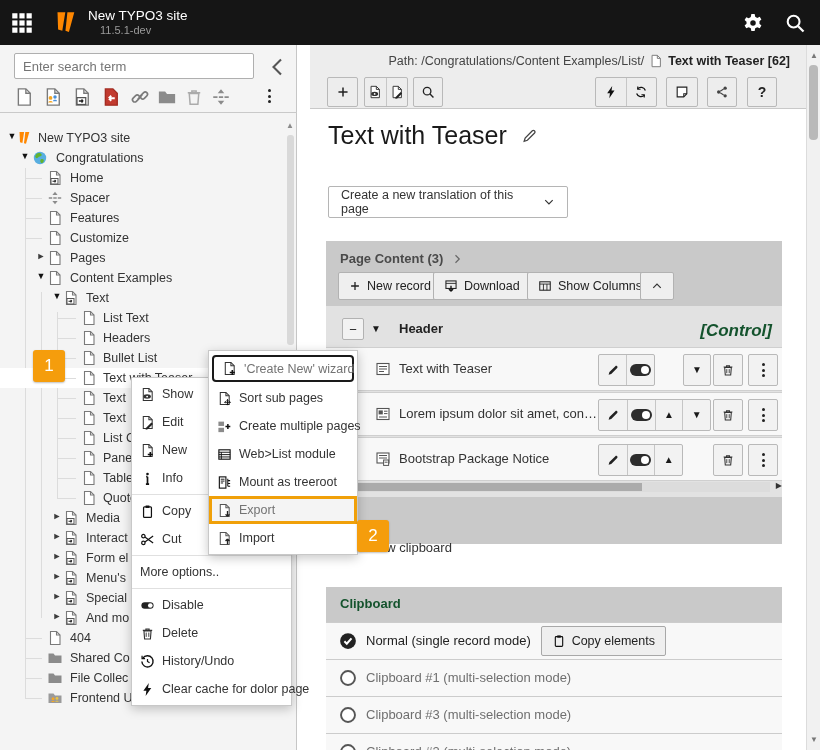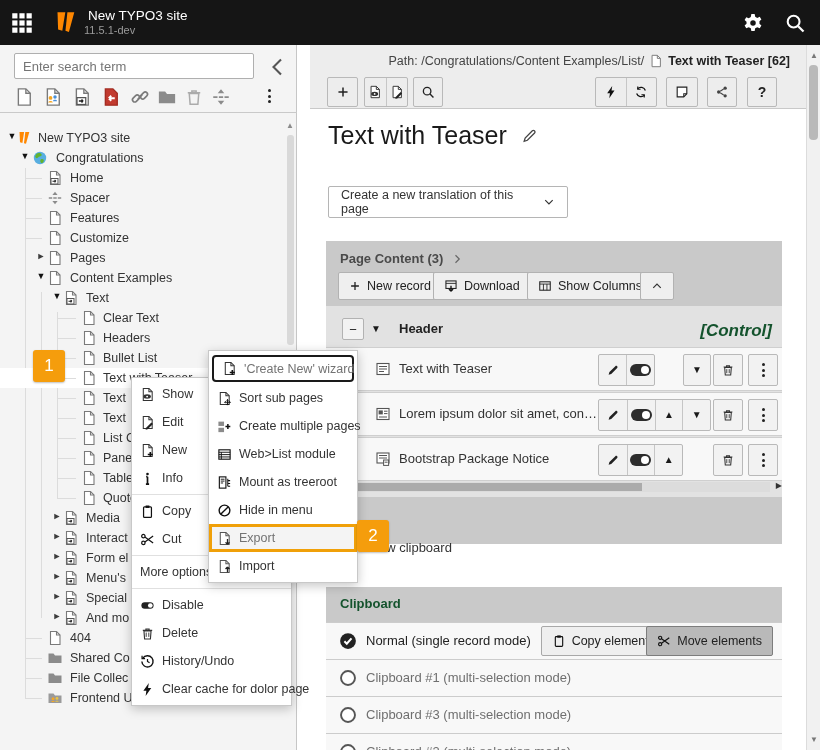--- a/index.html
+++ b/index.html
@@ -8,21 +8,21 @@
        -webkit-font-smoothing:antialiased;}
   .icon{display:inline-block;width:16px;height:16px;line-height:0;}
   .icon svg{width:100%;height:100%;display:block;}
   .s12{width:12px;height:12px}.s14{width:14px;height:14px}.s18{width:18px;height:18px}
 
   
   .topbar{position:absolute;left:0;top:0;width:820px;height:45px;background:#151515;}
   .tb-grid{position:absolute;left:9px;top:10px;width:26px;height:26px;display:flex;align-items:center;justify-content:center;cursor:pointer;}
   .tb-logo{position:absolute;left:53px;top:9px;width:24px;height:26px;}
   .tb-title{position:absolute;left:88px;top:8px;color:#fff;font-size:13.5px;white-space:nowrap;}
-  .tb-ver{position:absolute;left:84px;top:24px;color:#9a9a9a;font-size:11px;}
+  .tb-ver{position:absolute;left:100px;top:24px;color:#9a9a9a;font-size:11px;}
   .tb-ico{position:absolute;top:12px;width:22px;height:22px;display:flex;align-items:center;justify-content:center;}
 
   
   .sidebar{position:absolute;left:0;top:45px;width:297px;height:705px;background:#f4f4f4;border-right:1px solid #c6c6c6;box-sizing:border-box;}
   .search-input{position:absolute;left:14px;top:8px;width:222px;height:24px;border:1px solid #afafaf;border-radius:2px;
       font-family:"Liberation Sans",sans-serif;font-size:13px;padding:0 8px;color:#333;background:#fff;}
   .collapse-btn{position:absolute;left:266px;top:10px;width:24px;height:24px;display:flex;align-items:center;justify-content:center;color:#555;}
   .ptool{position:absolute;left:0;top:37px;width:297px;height:30px;border-bottom:1px solid #c9c9c9;}
   .ptool .pt{position:absolute;top:5px;width:20px;height:20px;}
   .tree-guide{position:absolute;border-left:1px solid #dcdcdc;width:0;}
@@ -345,21 +345,21 @@
         <span class="lb">Text</span>
       </div>
     <div class="ti l5" style="top:263px">
         <span class="tk"></span>
         <span class="ic icon">
           <svg viewBox="0 0 16 16" xmlns="http://www.w3.org/2000/svg">
             <path d="M3.5 1.5h6l3.5 3.5v9.5h-9.5z" fill="#fff" stroke="#7a7a7a" stroke-width="1.1"></path>
             <path d="M9.5 1.5v3.5h3.5" fill="none" stroke="#7a7a7a" stroke-width="1.1"></path>
           </svg>
         </span>
-        <span class="lb">Clear Text</span>
+        <span class="lb">List Text</span>
       </div>
     <div class="ti l5" style="top:283px">
         <span class="tk"></span>
         <span class="ic icon">
           <svg viewBox="0 0 16 16" xmlns="http://www.w3.org/2000/svg">
             <path d="M3.5 1.5h6l3.5 3.5v9.5h-9.5z" fill="#fff" stroke="#7a7a7a" stroke-width="1.1"></path>
             <path d="M9.5 1.5v3.5h3.5" fill="none" stroke="#7a7a7a" stroke-width="1.1"></path>
           </svg>
         </span>
         <span class="lb">Headers</span>
@@ -879,30 +879,20 @@
         <span class="rl dark">Normal (single record mode)</span>
         <div class="cp-btn" style="right:116px">
             <span class="icon s14">
               <svg viewBox="0 0 16 16" xmlns="http://www.w3.org/2000/svg">
                 <rect x="3.8" y="3" width="8.4" height="11.2" rx="1" fill="none" stroke="#111" stroke-width="1.3"></rect>
                 <rect x="6" y="1.6" width="4" height="2.6" fill="#111"></rect>
               </svg>
             </span>
             <span>Copy elements</span>
           </div>
-        <div class="cp-btn active" style="right:9px">
-            <span class="icon s14">
-              <svg viewBox="0 0 16 16" xmlns="http://www.w3.org/2000/svg">
-                <circle cx="3.6" cy="4.4" r="1.8" fill="none" stroke="#111" stroke-width="1.3"></circle>
-                <circle cx="3.6" cy="11.6" r="1.8" fill="none" stroke="#111" stroke-width="1.3"></circle>
-                <path d="M5.2 5.4L14 11.8M5.2 10.6L14 4.2" stroke="#111" stroke-width="1.3"></path>
-              </svg>
-            </span>
-            <span>Move elements</span>
-          </div>
       </div>
       <div class="crow" style="top:72px">
         <span class="ri icon s18">
             <svg viewBox="0 0 16 16" xmlns="http://www.w3.org/2000/svg">
               <circle cx="8" cy="8" r="6.2" fill="#fff" stroke="#555" stroke-width="1.7"></circle>
             </svg>
           </span>
         <span class="rl">Clipboard #1 (multi-selection mode)</span>
       </div>
       <div class="crow" style="top:109px">
@@ -1078,29 +1068,20 @@
     <div class="mi">
         <span class="icon">
           <svg viewBox="0 0 16 16" xmlns="http://www.w3.org/2000/svg">
             <rect x="2.5" y="2" width="7" height="12" fill="#fff" stroke="#111" stroke-width="1.2"></rect>
             <path d="M4 4.5h4M4 6.5h4M4 8.5h2.5" stroke="#111" stroke-width="1"></path>
             <path d="M11.5 4v8M11.5 6h2.5M11.5 9h2.5M11.5 12h2.5" stroke="#111" stroke-width="1.1"></path>
           </svg>
         </span>
         <span>Mount as treeroot</span>
       </div>
-    <div class="mi">
-        <span class="icon">
-          <svg viewBox="0 0 16 16" xmlns="http://www.w3.org/2000/svg">
-            <circle cx="8" cy="8" r="5.7" fill="none" stroke="#111" stroke-width="1.5"></circle>
-            <path d="M4.2 11.8L11.8 4.2" stroke="#111" stroke-width="1.5"></path>
-          </svg>
-        </span>
-        <span>Hide in menu</span>
-      </div>
     <div class="mi hl">
         <span class="icon">
           <svg viewBox="0 0 16 16" xmlns="http://www.w3.org/2000/svg">
             <path d="M3.5 1.5h6l3.5 3.5v9.5h-9.5z" fill="#fff" stroke="#555" stroke-width="1.1"></path>
             <path d="M9.5 1.5v3.5h3.5" fill="none" stroke="#555" stroke-width="1.1"></path>
             <path d="M11.2 8.6v5.6m0 0l-2.1-2.1m2.1 2.1l2.1-2.1" fill="none" stroke="#222" stroke-width="1.4"></path>
           </svg>
         </span>
         <span>Export</span>
       </div>

